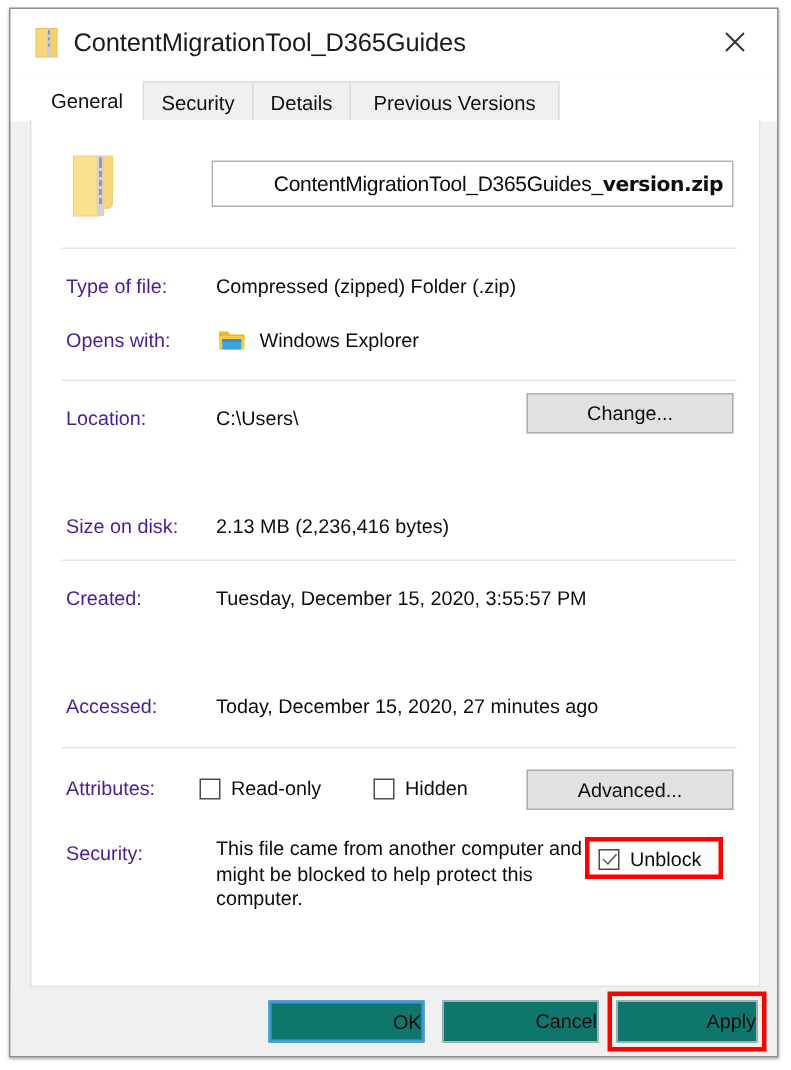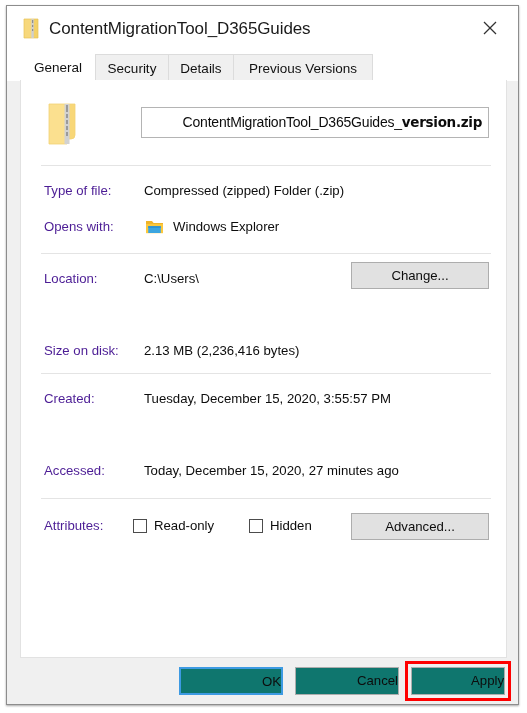--- a/index.html
+++ b/index.html
@@ -431,20 +431,29 @@
         <span class="cbx"></span>
         <span class="cbx-label">Read-only</span>
       </div>
       <div class="cbx-wrap" style="left:228px; top:3px;">
         <span class="cbx"></span>
         <span class="cbx-label">Hidden</span>
       </div>
       <div class="btn" id="advanced-button">Advanced...</div>
     </div>
 
+    <div class="row" style="top:478px; height:56px;">
+      <span class="lbl">Security:</span>
+      <div id="security-desc">This file came from another computer and might be blocked to help protect this computer.</div>
+      <div class="cbx-wrap" style="left:378px; top:7px;">
+        <span class="cbx checked"></span>
+        <span class="cbx-label">Unblock</span>
+      </div>
+      <div class="redbox" style="left:369px; top:0px; width:92px; height:28px;"></div>
+    </div>
 
   </div>
 
   <div id="footer">
     <div class="fbtn" id="ok-button">OK</div>
     <div class="fbtn" id="cancel-button">Cancel</div>
     <div class="fbtn" id="apply-button">Apply</div>
     <div class="redbox" style="left:398px; top:3px; width:106px; height:40px;"></div>
   </div>
 

